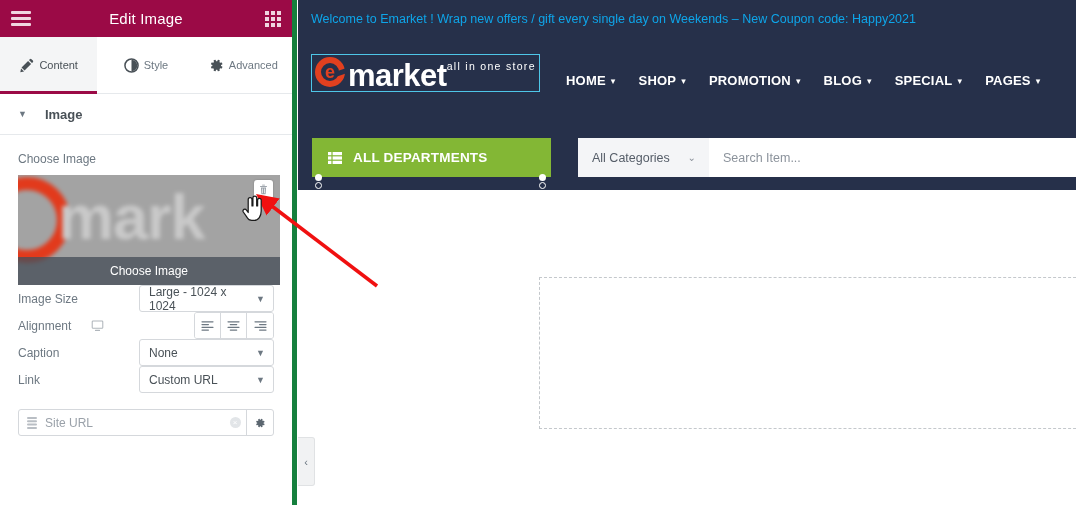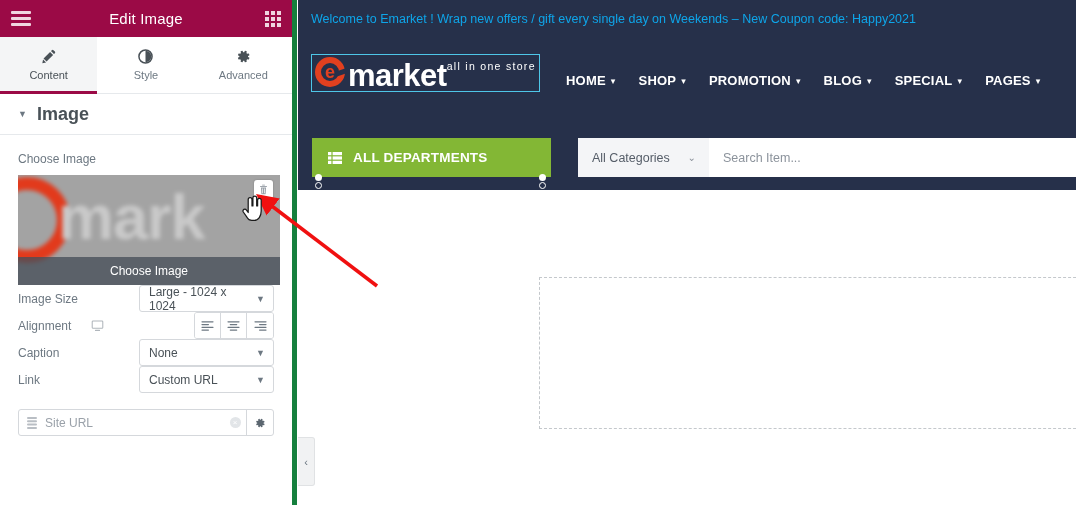--- a/index.html
+++ b/index.html
@@ -32,36 +32,36 @@
   }
   .hamburger { width: 20px; height: 15px; display: flex; flex-direction: column;
     justify-content: space-between; cursor: pointer; z-index: 2; }
   .hamburger span { display: block; height: 3px; background: #f0d5e0; border-radius: 1px; }
   .apps-grid { display: grid; grid-template-columns: repeat(3, 4px);
     grid-template-rows: repeat(3, 4px); gap: 2px; cursor: pointer; z-index: 2; }
   .apps-grid i { display: block; width: 4px; height: 4px; background: #f0d5e0; }
 
   .tabs { display: flex; height: 57px; background: #ffffff;
     border-bottom: 1px solid #e6e9ec; }
-  .tab { flex: 1; display: flex; flex-direction: column; align-items: center;
+  .tab { flex: 1; display: flex; flex-direction: row; align-items: center;
     justify-content: center; gap: 5px; cursor: pointer; font-size: 11px;
     color: #6d7882; position: relative; background: #ffffff; }
   .tab.active { background: #f4f5f6; color: #495157; }
   .tab.active::after { content: ""; position: absolute; left: 0; right: 0;
     bottom: -1px; height: 3px; background: #9b0a46; }
   .tab-icon { font-size: 14px; line-height: 1; color: #495157; }
   .tab-icon svg { display: block; }
 
   .section-head {
     height: 41px; display: flex; align-items: center; gap: 10px;
     padding: 0 18px; border-bottom: 1px solid #e6e9ec;
     background: #fff; cursor: pointer;
   }
   .section-head .caret { color: #6d7882; font-size: 9px; line-height: 1; }
-  .section-head .section-title { font-size: 18px; font-weight: bold; color: #495157; }
+  .section-head .section-title { font-size: 13px; font-weight: bold; color: #495157; margin-left: 8px; }
 
   .panel-body { padding: 0 18px; }
 
   .ctrl-label { font-size: 12px; color: #6d7882; }
 
   .field-block { padding-top: 17px; }
 
   .img-preview {
     margin-top: 9px;
     width: 262px; height: 110px;

